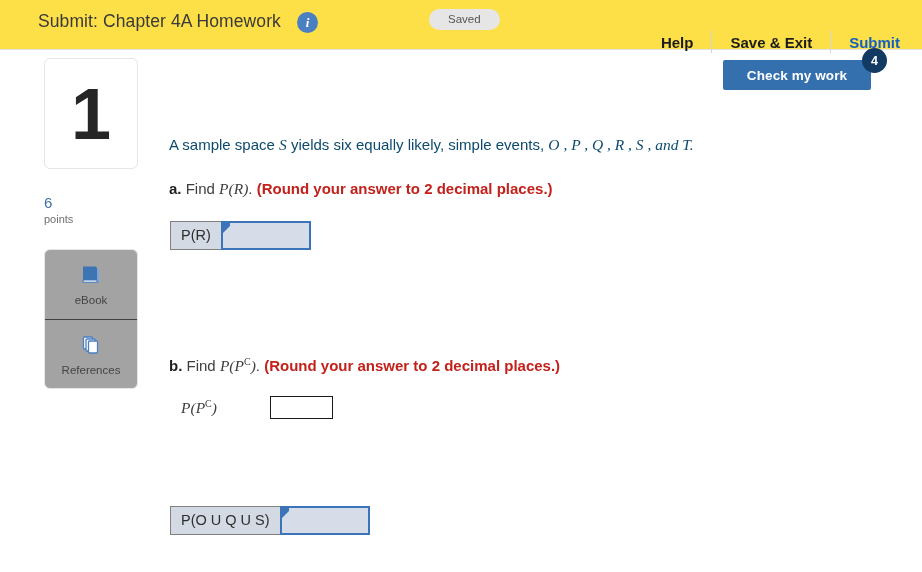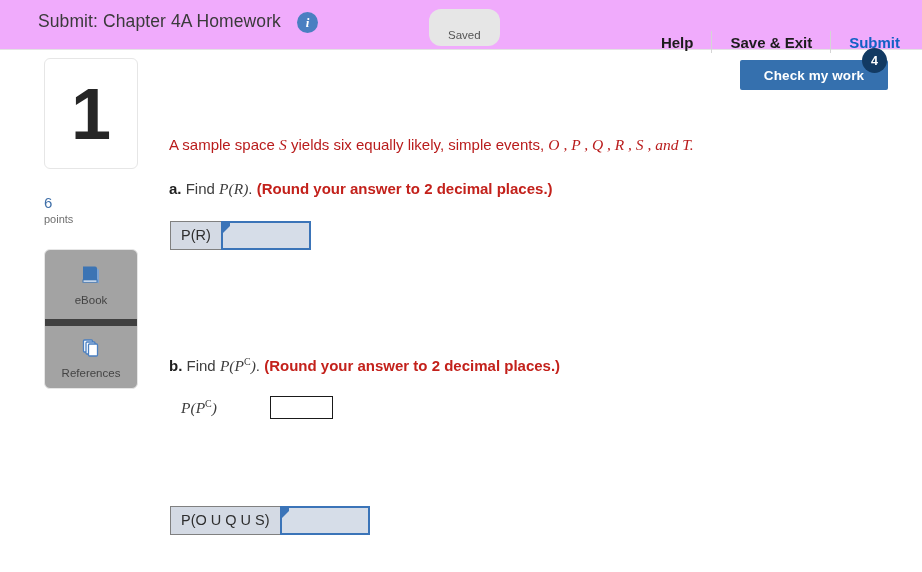--- a/index.html
+++ b/index.html
@@ -8,21 +8,21 @@
     width: 922px; height: 572px;
     background: #ffffff;
     font-family: "Liberation Sans", sans-serif;
     overflow: hidden;
   }
 
   
   .header {
     position: relative;
     height: 50px;
-    background: #f0abfc;
+    background: #fde047;
     border-bottom: 1px solid #e3e3e3;
     display: flex;
     align-items: center;
   }
   .hw-title {
     position: absolute;
     left: 38px; top: 11px;
     font-size: 17.5px;
     color: #3a3a3a;
     letter-spacing: .1px;
@@ -38,21 +38,21 @@
     font-size: 13px;
     font-weight: bold;
     font-style: italic;
     font-family: "Liberation Serif", serif;
     display: flex; align-items: center; justify-content: center;
     line-height: 1;
   }
   .saved-pill {
     position: absolute;
     left: 429px; top: 9px;
-    padding: 20px 19px 5px;
+    padding: 4px 19px 5px;
     background: #e6e6e6;
     border-radius: 12px;
     font-size: 11.5px;
     color: #555555;
   }
   .hdr-right {
     position: absolute;
     right: 22px; top: 8px;
     height: 68px;
     display: flex;
@@ -82,21 +82,20 @@
     width: 148px; height: 30px;
     background: #3570ae;
     border: none;
     border-radius: 2px;
     color: #ffffff;
     font-size: 13.5px;
     font-weight: bold;
     font-family: "Liberation Sans", sans-serif;
     cursor: pointer;
     letter-spacing: .1px;
-    margin-left: 17px;
   }
   .checkwork-badge {
     position: absolute;
     right: -16px; top: -12px;
     width: 25px; height: 25px;
     border-radius: 50%;
     background: #123a63;
     color: #ffffff;
     font-size: 12.5px;
     font-weight: bold;
@@ -130,30 +129,30 @@
     border-radius: 6px;
     background: #a3a3a3;
     overflow: hidden;
   }
   .tool-item {
     height: 69px;
     display: flex; flex-direction: column;
     align-items: center; justify-content: center;
     cursor: pointer;
   }
-  .tool-item + .tool-item { border-top: 7px solid #404040; }
+  .tool-item + .tool-item { border-top: 1px solid #404040; }
   .tool-lbl { font-size: 11.5px; color: #444444; margin-top: 6px; }
   .tool-ico { height: 26px; display: flex; align-items: center; justify-content: center; }
 
   
   .body { position: absolute; left: 169px; top: 58px; right: 20px; }
   .stem {
     margin-top: 76px;
     font-size: 15px;
-    color: #b91c1c;
+    color: #0c4a6e;
     line-height: 1.45;
   }
   .mvar { font-family: "Liberation Serif", serif; font-style: italic; font-size: 15.5px; }
   .part {
     font-size: 15px;
     color: #3d3d3d;
     line-height: 1.4;
   }
   .part-a { margin-top: 22px; }
   .part-b { margin-top: 0; }

